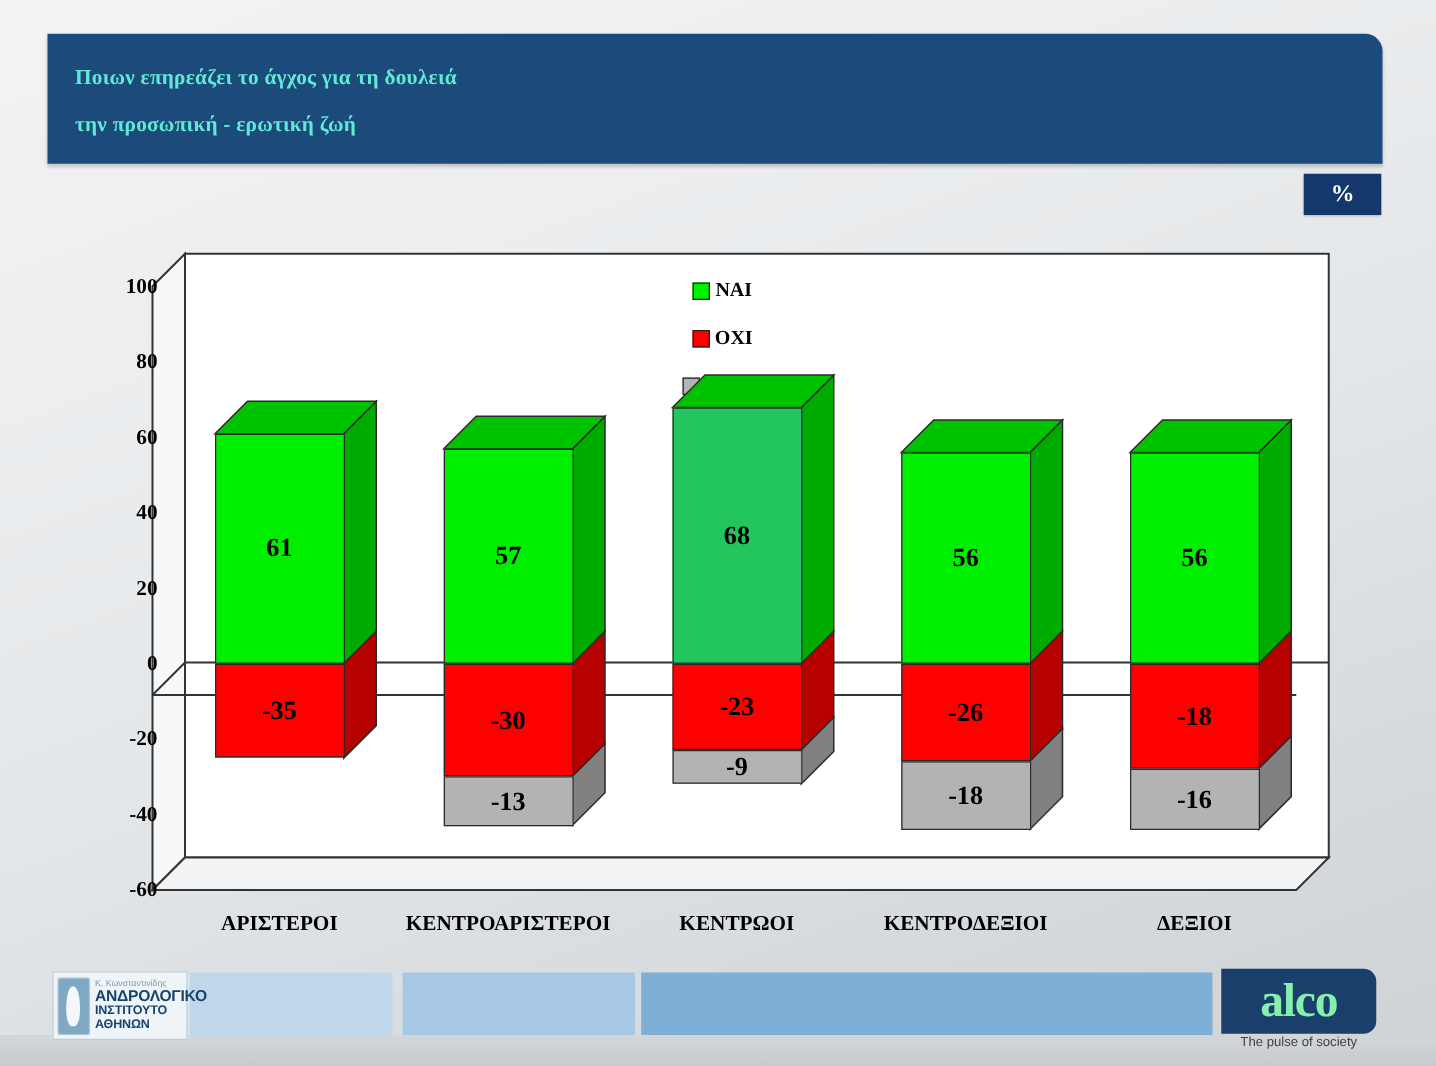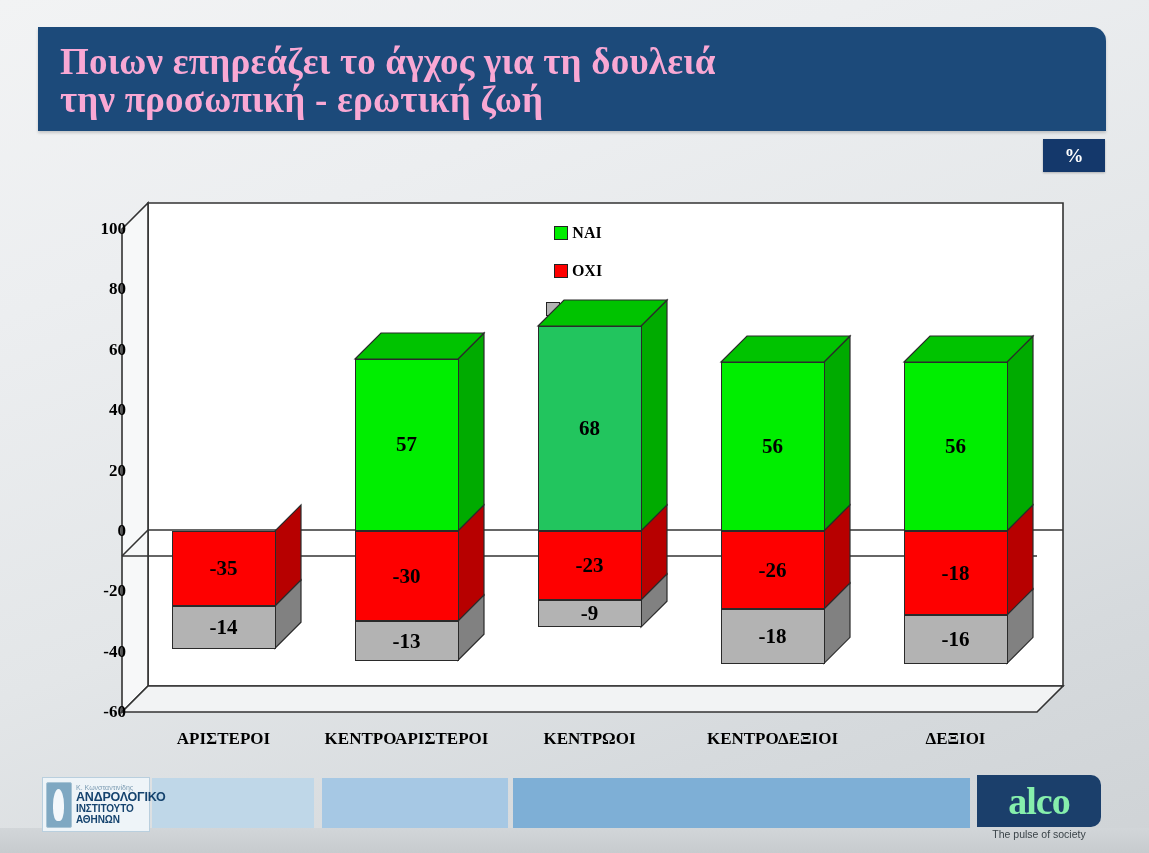--- a/index.html
+++ b/index.html
@@ -12,21 +12,21 @@
   }
   
   #title-bar{
     position:absolute;left:38px;top:27px;width:1068px;height:104px;
     background:#1c4a7a;
     border-top-right-radius:14px;
     box-shadow:0 2px 3px rgba(0,0,0,.18);
   }
   #title-bar .ttl{
     position:absolute;left:22px;top:16px;right:14px;
-    color:#f9a8d4;font-size:37px;line-height:38px;font-weight:bold;
+    color:#5eead4;font-size:17px;line-height:38px;font-weight:bold;
     font-family:"Liberation Serif", serif;
     letter-spacing:.2px;
   }
   #title-bar .ttl span{display:block;}
   
   #pct-badge{
     position:absolute;left:1043px;top:139px;width:62px;height:33px;
     background:#14386b;color:#fff;
     display:flex;align-items:center;justify-content:center;
     font-size:19px;font-weight:bold;
@@ -160,31 +160,34 @@
         <span>ΟΧΙ</span>
       </div>
       <div class="leg-item">
         <span class="leg-sw" style="background: rgb(179, 179, 179);"></span>
         <span>ΔΞ/ΔΑ</span>
       </div>
     </div>
 
   <div id="bars">
       <div class="bar-group" style="left: 0px; top: 0px; width: 1000px; height: 560px;">
+        <div class="seg" style="left: 93.5px; top: 150.731px; width: 104px; height: 184.144px;">
+          <svg width="28" height="212.14375" style="position: absolute; left: 103px; top: -27px; overflow: visible;">
+            <polygon points="0,27 26,1 26,185.14375 0,211.14375" fill="rgb(0,171,0)" stroke="#2a2a2a" stroke-width="1.2"></polygon>
+          </svg>
+          <svg width="132" height="28" style="position: absolute; left: 0px; top: -27px; overflow: visible;">
+            <polygon points="0,27 26,1 129,1 103,27" fill="rgb(0,195,0)" stroke="#2a2a2a" stroke-width="1.2"></polygon>
+          </svg>
+          <div class="face" style="background: rgb(0, 238, 0);">61</div>
+        </div>
         <div class="seg" style="left: 93.5px; top: 334.875px; width: 104px; height: 75.4688px;">
           <svg width="28" height="103.46875" style="position: absolute; left: 103px; top: -27px; overflow: visible;">
             <polygon points="0,27 26,1 26,76.46875 0,102.46875" fill="rgb(183,0,0)" stroke="#2a2a2a" stroke-width="1.2"></polygon>
           </svg>
           <div class="face" style="background: rgb(254, 0, 0);">-35</div>
-        </div>
-        <div class="seg" style="left: 93.5px; top: 410.344px; width: 104px; height: 42.2625px;">
-          <svg width="28" height="70.26249999999999" style="position: absolute; left: 103px; top: -27px; overflow: visible;">
-            <polygon points="0,27 26,1 26,43.26249999999999 0,69.26249999999999" fill="rgb(129,129,129)" stroke="#2a2a2a" stroke-width="1.2"></polygon>
-          </svg>
-          <div class="face" style="background: rgb(179, 179, 179);">-14</div>
         </div>
       </div>
       <div class="bar-group" style="left: 0px; top: 0px; width: 1000px; height: 560px;">
         <div class="seg" style="left: 276.5px; top: 162.806px; width: 104px; height: 172.069px;">
           <svg width="28" height="200.06875" style="position: absolute; left: 103px; top: -27px; overflow: visible;">
             <polygon points="0,27 26,1 26,173.06875 0,199.06875" fill="rgb(0,171,0)" stroke="#2a2a2a" stroke-width="1.2"></polygon>
           </svg>
           <svg width="132" height="28" style="position: absolute; left: 0px; top: -27px; overflow: visible;">
             <polygon points="0,27 26,1 129,1 103,27" fill="rgb(0,195,0)" stroke="#2a2a2a" stroke-width="1.2"></polygon>
           </svg>

